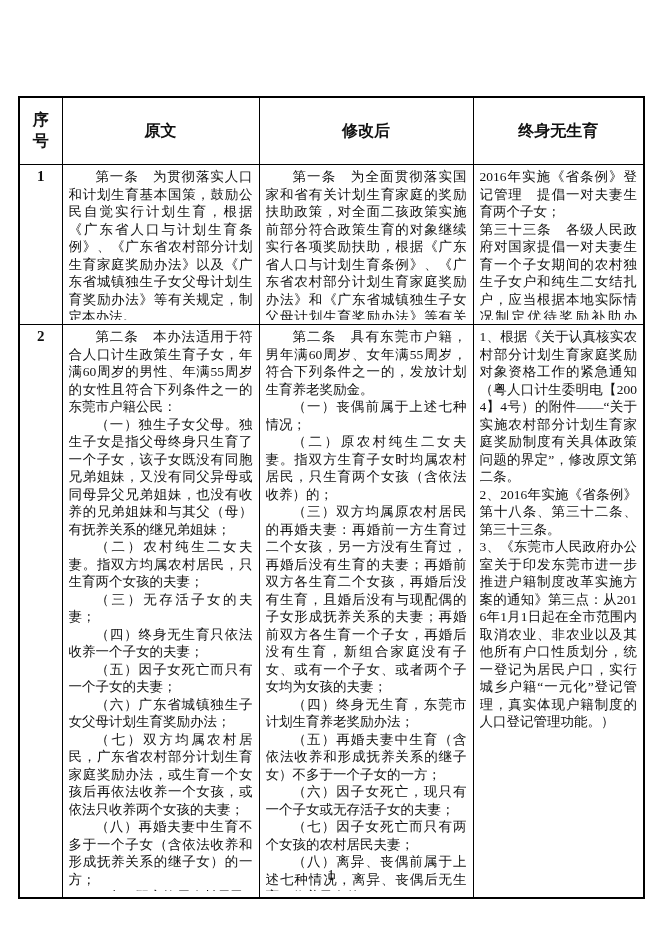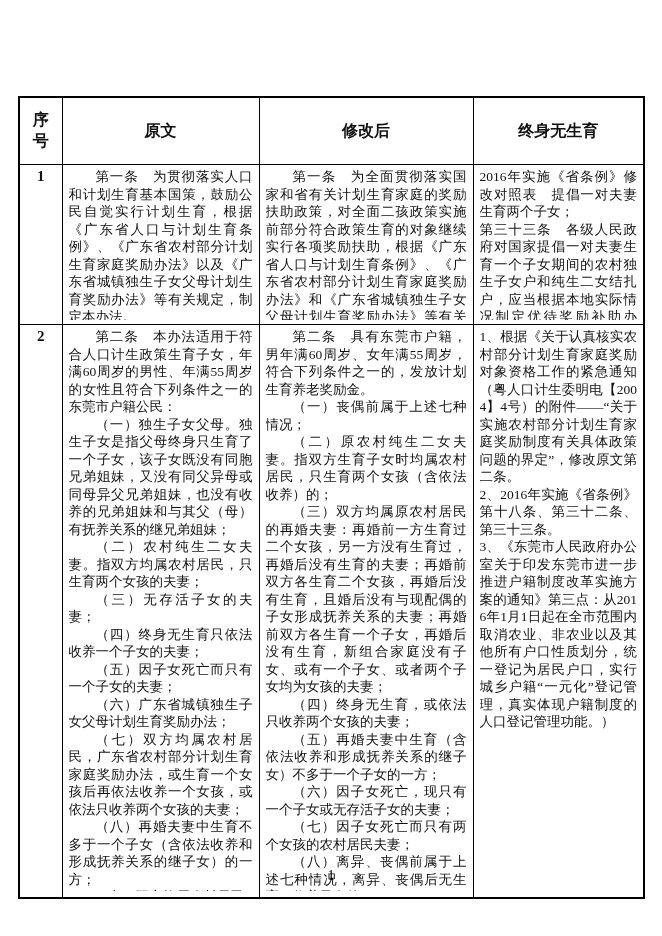--- a/index.html
+++ b/index.html
@@ -107,21 +107,21 @@
               <p>第一条　为贯彻落实人口和计划生育基本国策，鼓励公民自觉实行计划生育，根据《广东省人口与计划生育条例》、《广东省农村部分计划生育家庭奖励办法》以及《广东省城镇独生子女父母计划生育奖励办法》等有关规定，制定本办法。</p>
             </div>
         </td>
         <td class="indent-cell">
           <div class="cellwrap">
               <p>第一条　为全面贯彻落实国家和省有关计划生育家庭的奖励扶助政策，对全面二孩政策实施前部分符合政策生育的对象继续实行各项奖励扶助，根据《广东省人口与计划生育条例》、《广东省农村部分计划生育家庭奖励办法》和《广东省城镇独生子女父母计划生育奖励办法》等有关规定，制定本办法。</p>
             </div>
         </td>
         <td class="basis-cell">
           <div class="cellwrap">
-              <p>2016年实施《省条例》修改对照表　提倡一对夫妻生育两个子女；</p>
+              <p>2016年实施《省条例》登记管理　提倡一对夫妻生育两个子女；</p>
               <p>第三十三条　各级人民政府对国家提倡一对夫妻生育一个子女期间的农村独生子女户和纯生二女结扎户，应当根据本地实际情况制定优待奖励补助办法。</p>
             </div>
         </td>
       </tr>
       <tr class="row-2">
         <td class="num-cell">2</td>
         <td class="indent-cell">
           <div class="cellwrap">
               <p>第二条　本办法适用于符合人口计生政策生育子女，年满60周岁的男性、年满55周岁的女性且符合下列条件之一的东莞市户籍公民：</p>
               <p>（一）独生子女父母。独生子女是指父母终身只生育了一个子女，该子女既没有同胞兄弟姐妹，又没有同父异母或同母异父兄弟姐妹，也没有收养的兄弟姐妹和与其父（母）有抚养关系的继兄弟姐妹；</p>
@@ -134,21 +134,21 @@
               <p>（八）再婚夫妻中生育不多于一个子女（含依法收养和形成抚养关系的继子女）的一方；</p>
               <p>（九）双方均属农村居民</p>
             </div>
         </td>
         <td class="indent-cell">
           <div class="cellwrap">
               <p>第二条　具有东莞市户籍，男年满60周岁、女年满55周岁，符合下列条件之一的，发放计划生育养老奖励金。</p>
               <p>（一）丧偶前属于上述七种情况；</p>
               <p>（二）原农村纯生二女夫妻。指双方生育子女时均属农村居民，只生育两个女孩（含依法收养）的；</p>
               <p>（三）双方均属原农村居民的再婚夫妻：再婚前一方生育过二个女孩，另一方没有生育过，再婚后没有生育的夫妻；再婚前双方各生育二个女孩，再婚后没有生育，且婚后没有与现配偶的子女形成抚养关系的夫妻；再婚前双方各生育一个子女，再婚后没有生育，新组合家庭没有子女、或有一个子女、或者两个子女均为女孩的夫妻；</p>
-              <p>（四）终身无生育，或依法只收养两个女孩的夫妻；</p>
+              <p>（四）终身无生育，东莞市计划生育养老奖励办法；</p>
               <p>（五）再婚夫妻中生育（含依法收养和形成抚养关系的继子女）不多于一个子女的一方；</p>
               <p>（六）因子女死亡，现只有一个子女或无存活子女的夫妻；</p>
               <p>（七）因子女死亡而只有两个女孩的农村居民夫妻；</p>
               <p>（八）离异、丧偶前属于上述七种情况，离异、丧偶后无生育、收养子女的。</p>
             </div>
         </td>
         <td class="basis-cell">
           <div class="cellwrap">
               <p>1、根据《关于认真核实农村部分计划生育家庭奖励对象资格工作的紧急通知（粤人口计生委明电【2004】4号）的附件——“关于实施农村部分计划生育家庭奖励制度有关具体政策问题的界定”，修改原文第二条。</p>
               <p>2、2016年实施《省条例》第十八条、第三十二条、第三十三条。</p>

